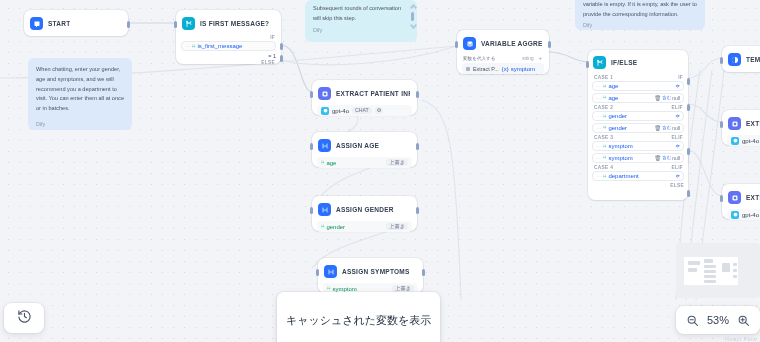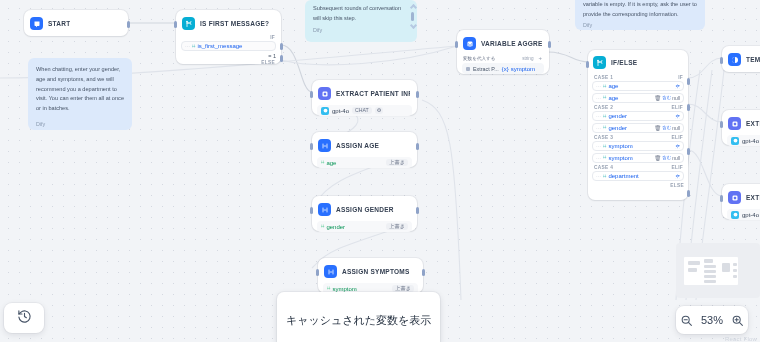--- a/index.html
+++ b/index.html
@@ -101,21 +101,21 @@
   }
   #history-bar{left:4px;top:303px;width:40px;height:30px;justify-content:center;}
   #history-bar .ic{color:#475467;}
   #varbar{left:277px;top:308px;height:24px;padding:0 0;gap:0;background:transparent;box-shadow:none;}
   .vbtn{
     background:#fff;border-radius:7px;height:24px;display:flex;align-items:center;
     padding:16px 9px;font-size:11px;color:#1d2939;white-space:nowrap;
     box-shadow:0 2px 6px rgba(16,24,40,.12),0 0 0 1px rgba(16,24,40,.04);
   }
   .vbtn + .vbtn{margin-left:6px;}
-  #zoombar{left:676px;top:306px;height:28px;padding:0 4px;gap:8px;}
+  #zoombar{left:676px;top:306px;height:28px;padding:0 10px;gap:8px;}
   #zoombar .zl{font-size:11px;color:#344054;}
   #zoombar .zi{color:#475467;display:flex;}
 
   
   #minimap{
     position:absolute;left:676px;top:243px;width:84px;height:55px;
     background:#eceef2;border-radius:4px;overflow:hidden;
   }
   #minimap .mm{position:absolute;background:#fff;border-radius:1px;}
   #minimap .mmg{position:absolute;background:#dadde3;border-radius:1px;}

